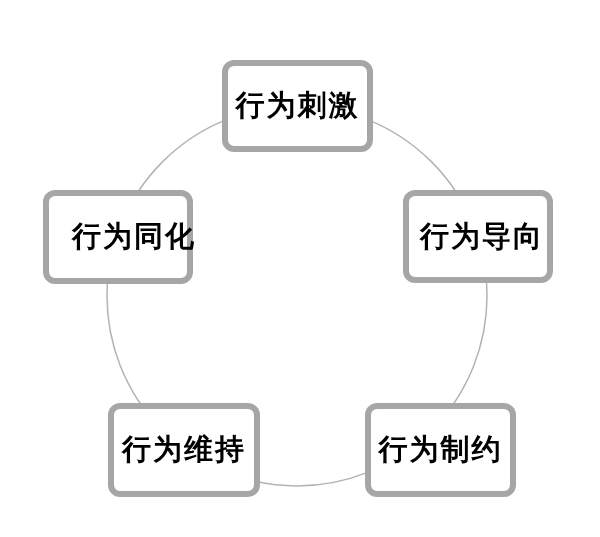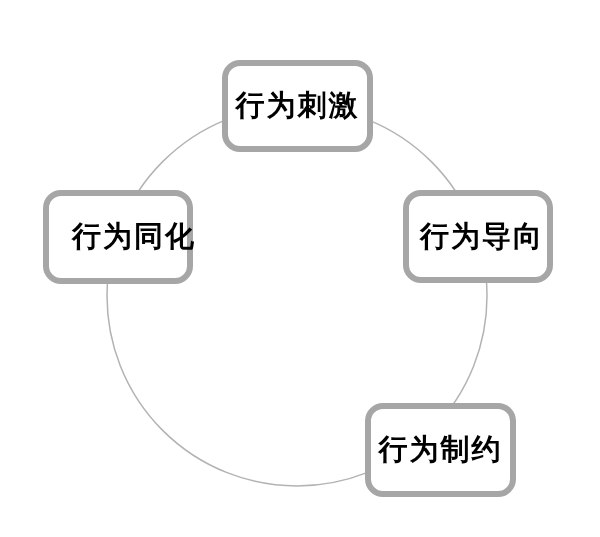--- a/index.html
+++ b/index.html
@@ -20,21 +20,21 @@
     left: 0;
     top: 0;
     width: 600px;
     height: 537px;
   }
   .node {
     position: absolute;
     box-sizing: border-box;
     background: #ffffff;
     border: 6px solid #a6a6a6;
-    border-radius: 18px;
+    border-radius: 12px;
     display: flex;
     align-items: center;
     justify-content: center;
     font-size: 29px;
     font-weight: bold;
     color: #000000;
     letter-spacing: 2px;
     white-space: nowrap;
   }
   .node-top          { left: 222px; top: 60px;  width: 151px; height: 92px; }
@@ -57,18 +57,21 @@
   </div>
 
   <div class="node node-right">
     <span>行为导向</span>
   </div>
 
   <div class="node node-bottom-right">
     <span>行为制约</span>
   </div>
 
+  <div class="node node-bottom-left">
+    <span>行为维持</span>
+  </div>
 
   <div class="node node-left">
     <span>行为同化</span>
   </div>
 
 </div>
 
 </body></html>

